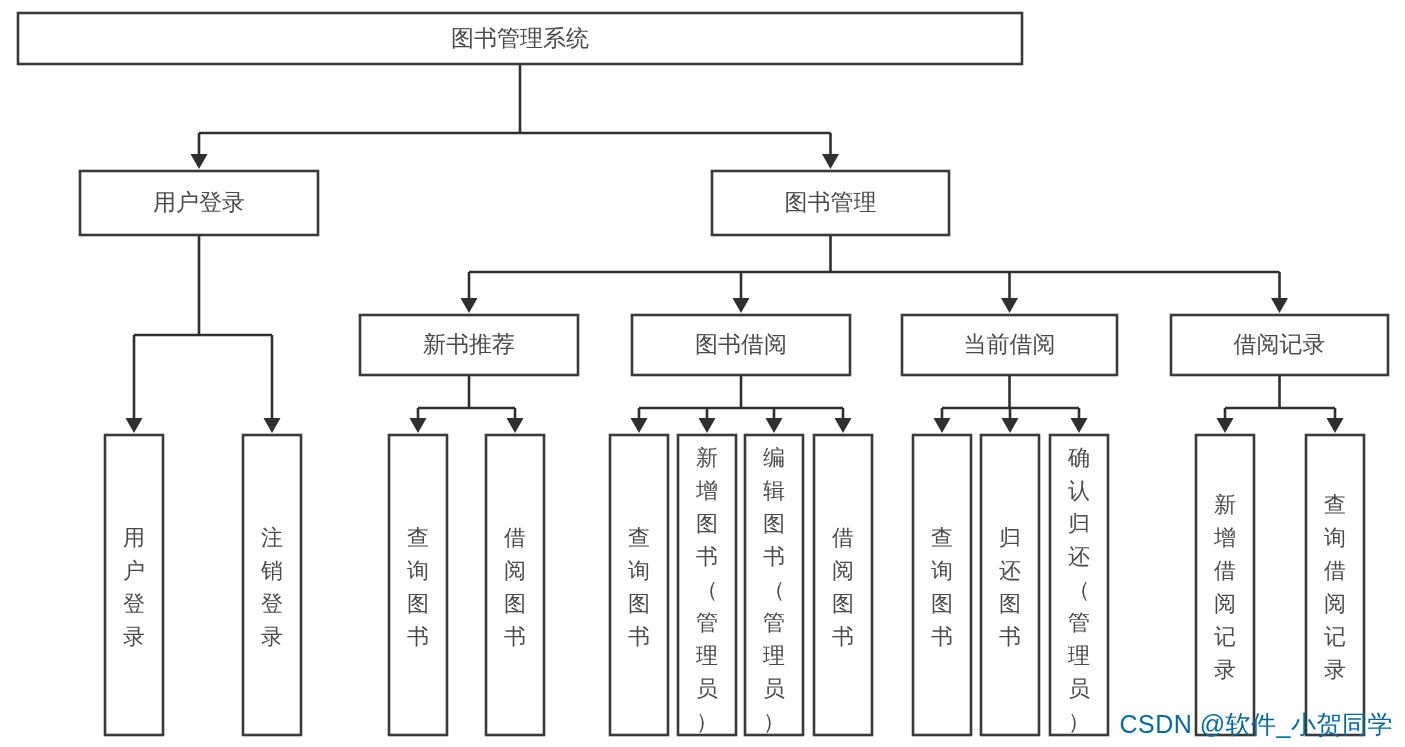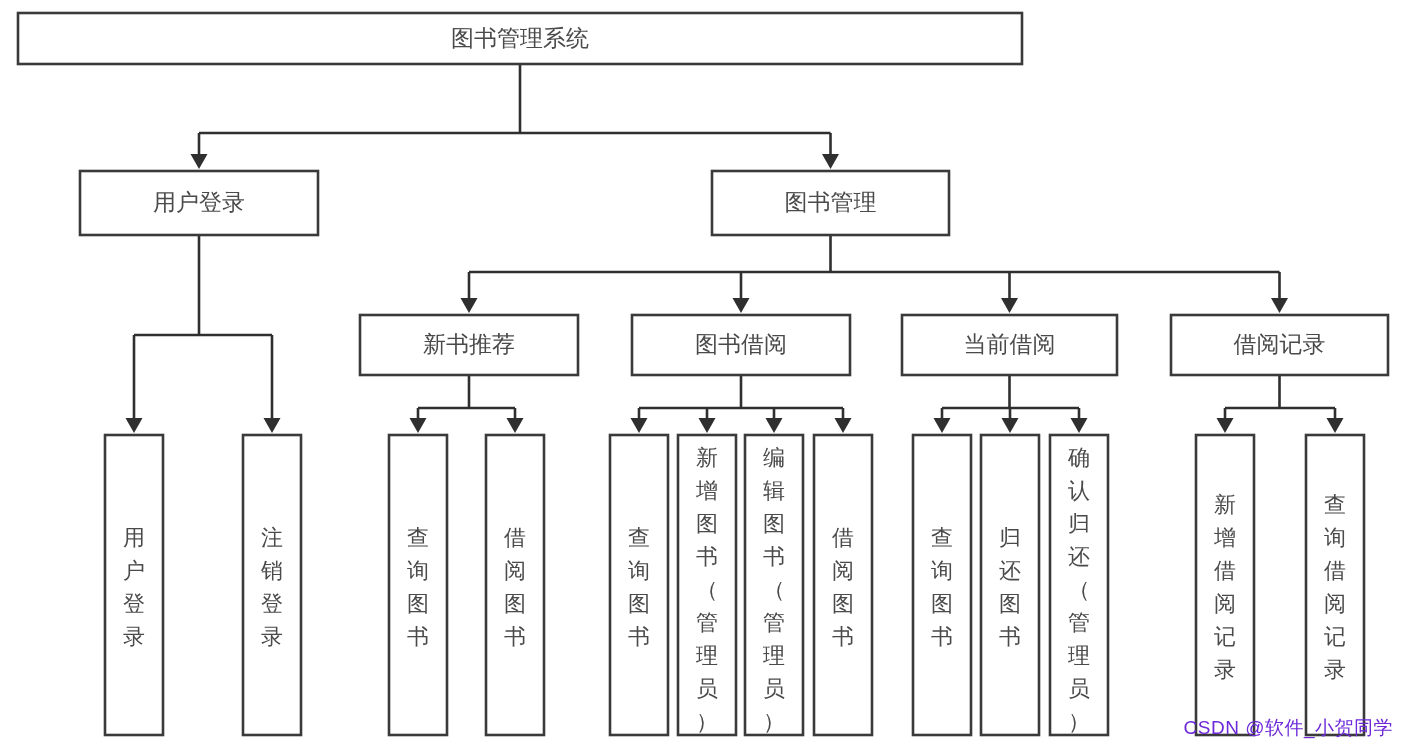--- a/index.html
+++ b/index.html
@@ -58,22 +58,22 @@
     fill: #4a4a4a;
     font-family: "Liberation Sans", "DejaVu Sans", sans-serif;
     font-size: 22px;
     text-anchor: middle;
   }
   .watermark {
     position: absolute;
     right: 12px;
     bottom: 6px;
     font-family: "Liberation Sans", "DejaVu Sans", sans-serif;
-    font-size: 19px;
-    color: #6d28d9;
+    font-size: 25px;
+    color: #0369a1;
     letter-spacing: 0.5px;
     white-space: nowrap;
     pointer-events: none;
   }
 </style>
 </head>
 <body>
 
 <div id="diagram-root">
   <svg class="diagram-svg" viewBox="0 0 1405 747">

